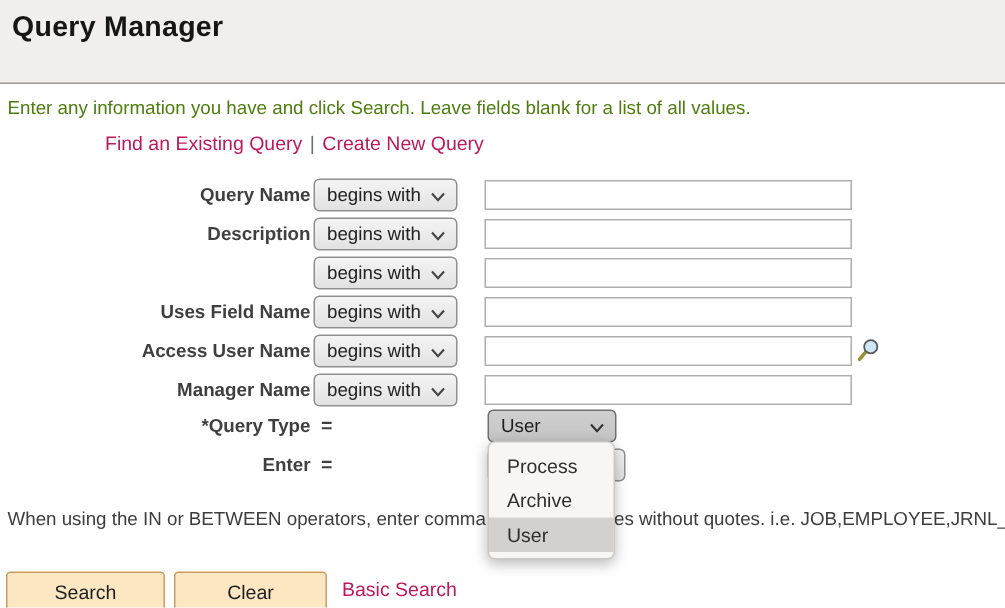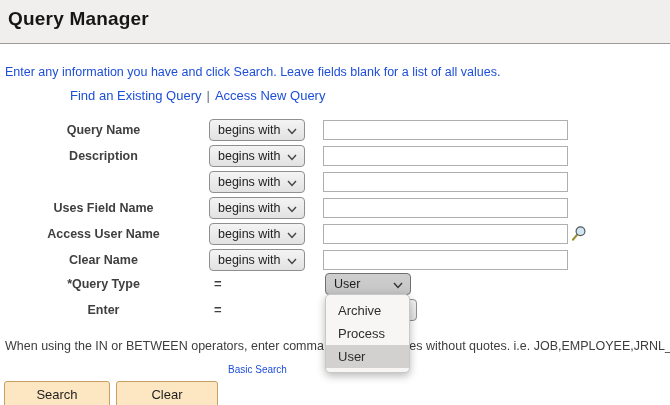--- a/index.html
+++ b/index.html
@@ -3,41 +3,41 @@
 <meta charset="utf-8">
 <style>
   * { box-sizing: border-box; margin: 0; padding: 0; }
   body { font-family: "Liberation Sans", sans-serif; background: #fff; }
   .screen {
     position: relative; width: 670px; height: 405px;
     background: #ffffff; overflow: hidden;
   }
   
   .header {
-    position: absolute; top: 0; left: 0; width: 670px; height: 44px;
+    position: absolute; top: 0; left: 0; width: 670px; height: 56px;
     background: #F0EFED; border-bottom: 1px solid #9a9a98;
   }
   .page-title {
     position: absolute; left: 8px; top: 8px;
     font-size: 19px; font-weight: bold; color: #161616; letter-spacing: 0.2px;
   }
   
   .instructions {
     position: absolute; left: 5px; top: 65px;
-    font-size: 12.5px; color: #1d4ed8;
+    font-size: 12.5px; color: #4d7c0f;
   }
   .nav-links {
     position: absolute; left: 70px; top: 88px; font-size: 13px;
   }
-  .link { color: #1d4ed8; text-decoration: none; cursor: pointer; text-align: right; }
+  .link { color: #be185d; text-decoration: none; cursor: pointer; text-align: right; }
   .link-sep { color: #5f6f80; margin: 0 5px; }
   
   .form-row { position: absolute; left: 0; width: 670px; height: 22px; }
   .row-label {
-    position: absolute; left: 0; width: 207px; text-align: center;
+    position: absolute; left: 0; width: 207px; text-align: right;
     font-size: 12.5px; font-weight: bold; color: #3f3f3f; line-height: 22px;
   }
   .op-select {
     position: absolute; left: 209px; top: 0; width: 96px; height: 22px;
     background: linear-gradient(#F4F4F4, #E2E2E2);
     border: 1px solid #8f8f8f; border-radius: 4px;
     cursor: pointer;
   }
   .op-select .op-text {
     position: absolute; left: 8px; top: 0; line-height: 20px;
@@ -88,36 +88,36 @@
   
   .action-button {
     position: absolute; top: 381px; height: 27px;
     background: #FCE7C2; border: 1px solid #C99E61; border-radius: 3px;
     font-family: "Liberation Sans", sans-serif; font-size: 13px; color: #1d1d1d;
     cursor: pointer; z-index: 2;
   }
   .search-button { left: 4px; width: 106px; }
   .clear-button { left: 116px; width: 102px; }
   .basic-search-link {
-    position: absolute; left: 228px; top: 364px; font-size: 10px; z-index: 2;
+    position: absolute; left: 228px; top: 385px; font-size: 13px; z-index: 2;
   }
 </style>
 </head>
 <body>
 
 <div class="screen">
 
   <div class="header">
     <div class="page-title">Query Manager</div>
   </div>
 
   <div class="instructions">Enter any information you have and click Search. Leave fields blank for a list of all values.</div>
 
   <div class="nav-links">
-    <span class="link">Find an Existing Query</span><span class="link-sep">|</span><span class="link">Access New Query</span>
+    <span class="link">Find an Existing Query</span><span class="link-sep">|</span><span class="link">Create New Query</span>
   </div>
 
   <div class="form-row" style="top:119px">
     <span class="row-label">Query Name</span>
     <div class="op-select">
       <span class="op-text">begins with</span>
       <svg class="chev" width="10" height="7">
           <polyline points="1,1 5,5.5 9,1" fill="none" stroke="#444" stroke-width="1.4"></polyline>
         </svg>
     </div>
@@ -165,21 +165,21 @@
         </svg>
     </div>
     <input class="text-input" type="text" value="" style="">
     <svg class="lookup-icon" width="17" height="17">
       <line x1="6.2" y1="9.6" x2="2" y2="14.6" stroke="#9a8f2e" stroke-width="2.2" stroke-linecap="round"></line>
       <circle cx="9.5" cy="6.2" r="4.4" fill="#CFE6F5" stroke="#58585a" stroke-width="1.2"></circle>
     </svg>
   </div>
 
   <div class="form-row" style="top:249px">
-    <span class="row-label">Clear Name</span>
+    <span class="row-label">Manager Name</span>
     <div class="op-select">
       <span class="op-text">begins with</span>
       <svg class="chev" width="10" height="7">
           <polyline points="1,1 5,5.5 9,1" fill="none" stroke="#444" stroke-width="1.4"></polyline>
         </svg>
     </div>
     <input class="text-input" type="text" value="" style="">
   </div>
 
   <div class="form-row" style="top:273px">
@@ -199,22 +199,22 @@
     <div class="owner-select">
       <svg class="chev" width="10" height="7">
           <polyline points="1,1 5,5.5 9,1" fill="none" stroke="#444" stroke-width="1.4"></polyline>
         </svg>
     </div>
   </div>
 
   <div class="hint-message">When using the IN or BETWEEN operators, enter comma separated values without quotes. i.e. JOB,EMPLOYEE,JRNL_LN.</div>
 
   <div class="dropdown-panel">
+    <div class="dropdown-option">Process</div>
     <div class="dropdown-option">Archive</div>
-    <div class="dropdown-option">Process</div>
     <div class="dropdown-option selected">User</div>
   </div>
 
   <button class="action-button search-button">Search</button>
   <button class="action-button clear-button">Clear</button>
   <span class="link basic-search-link">Basic Search</span>
 
 </div>
 
 </body></html>

